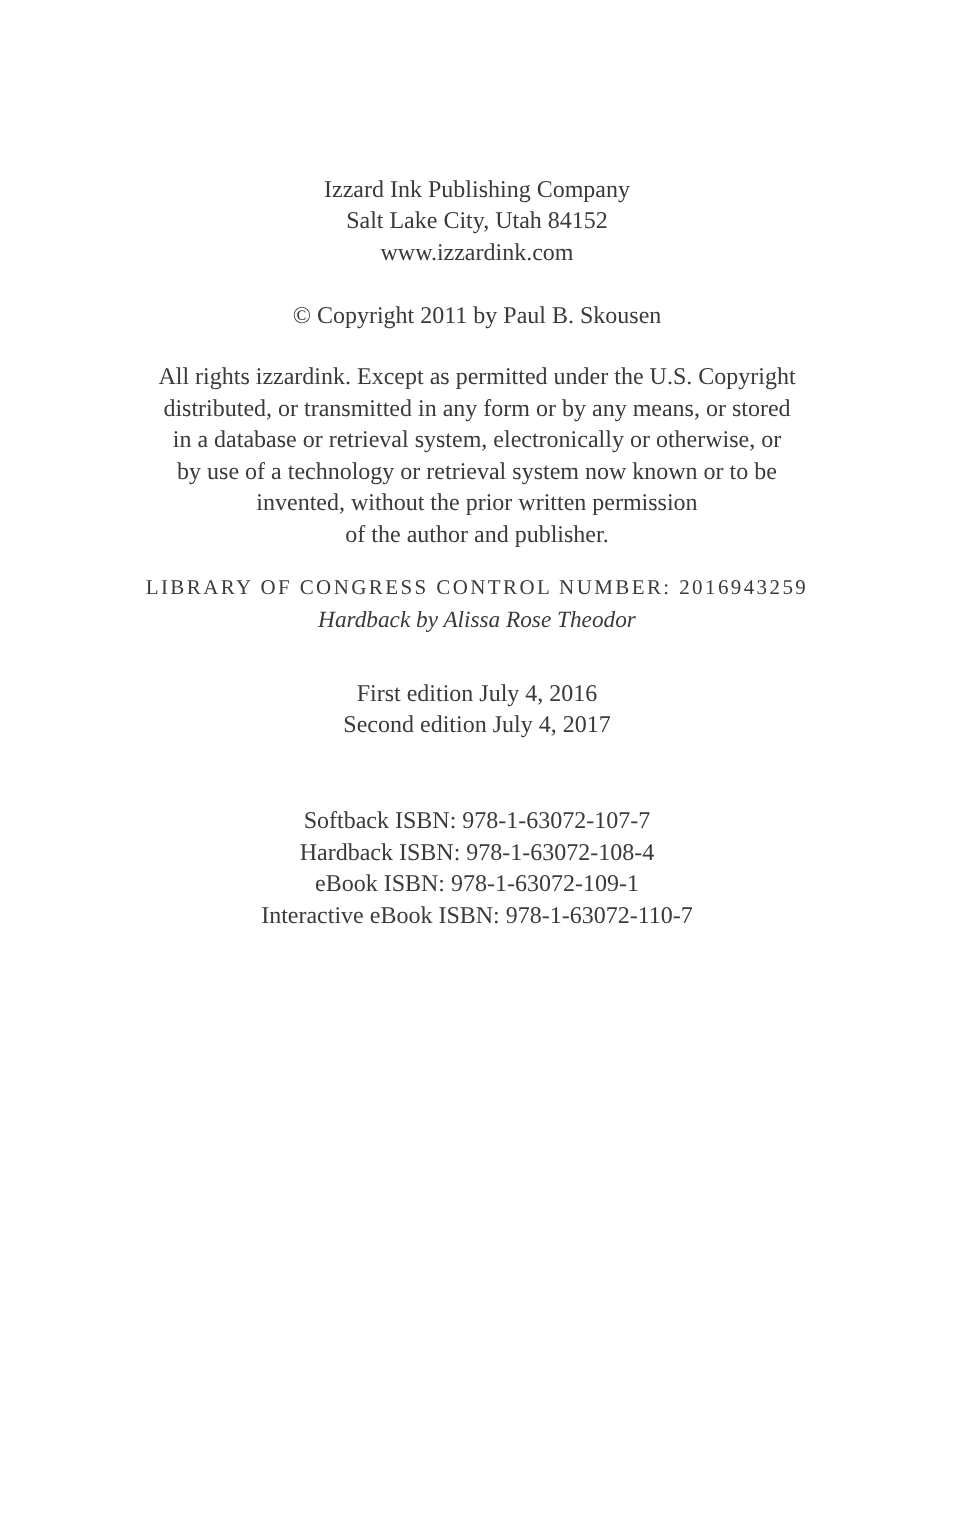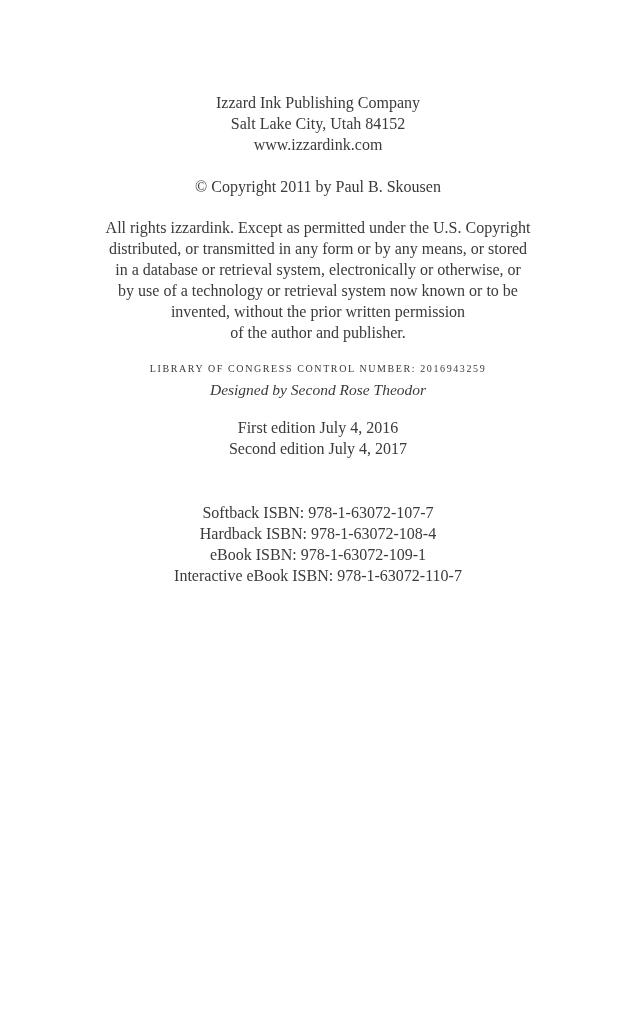--- a/index.html
+++ b/index.html
@@ -12,37 +12,37 @@
     width: 636px;
     height: 1024px;
     margin: 0 auto;
     background: #ffffff;
     font-family: "Liberation Serif", "DejaVu Serif", serif;
     color: #3a3a3a;
     text-align: center;
     font-size: 16px;
     line-height: 21px;
     box-sizing: border-box;
-    padding-top: 92px;
+    padding-top: 116px;
     overflow: hidden;
   }
   .block { margin: 0 auto; }
   .line { white-space: nowrap; }
   .copyright-line { margin-top: 21px; }
   .rights-block { margin-top: 20px; }
   .lccn-line {
     margin-top: 15px;
-    font-size: 10px;
+    font-size: 14px;
     letter-spacing: 1.6px;
   }
   .designer-line {
     font-style: italic;
     font-size: 15.5px;
   }
-  .editions-block { margin-top: 17px; }
+  .editions-block { margin-top: 28px; }
   .contact-block { margin-top: 20px; }
   .isbn-block { margin-top: 43px; }
 </style>
 </head>
 <body>
 
 <div class="page">
 
   <div class="block publisher-block">
     <div class="line">Izzard Ink Publishing Company</div>
@@ -55,21 +55,21 @@
   <div class="block rights-block">
     <div class="line">All rights izzardink. Except as permitted under the U.S. Copyright</div>
     <div class="line">distributed, or transmitted in any form or by any means, or stored</div>
     <div class="line">in a database or retrieval system, electronically or otherwise, or</div>
     <div class="line">by use of a technology or retrieval system now known or to be</div>
     <div class="line">invented, without the prior written permission</div>
     <div class="line">of the author and publisher.</div>
   </div>
 
   <div class="block lccn-line">LIBRARY OF CONGRESS CONTROL NUMBER: 2016943259</div>
-  <div class="block designer-line">Designed by Second Rose Theodor</div>
+  <div class="block designer-line">Hardback by Alissa Rose Theodor</div>
 
   <div class="block editions-block">
     <div class="line">First edition July 4, 2016</div>
     <div class="line">Second edition July 4, 2017</div>
   </div>
 
 
   <div class="block isbn-block">
     <div class="line">Softback ISBN: 978-1-63072-107-7</div>
     <div class="line">Hardback ISBN: 978-1-63072-108-4</div>

